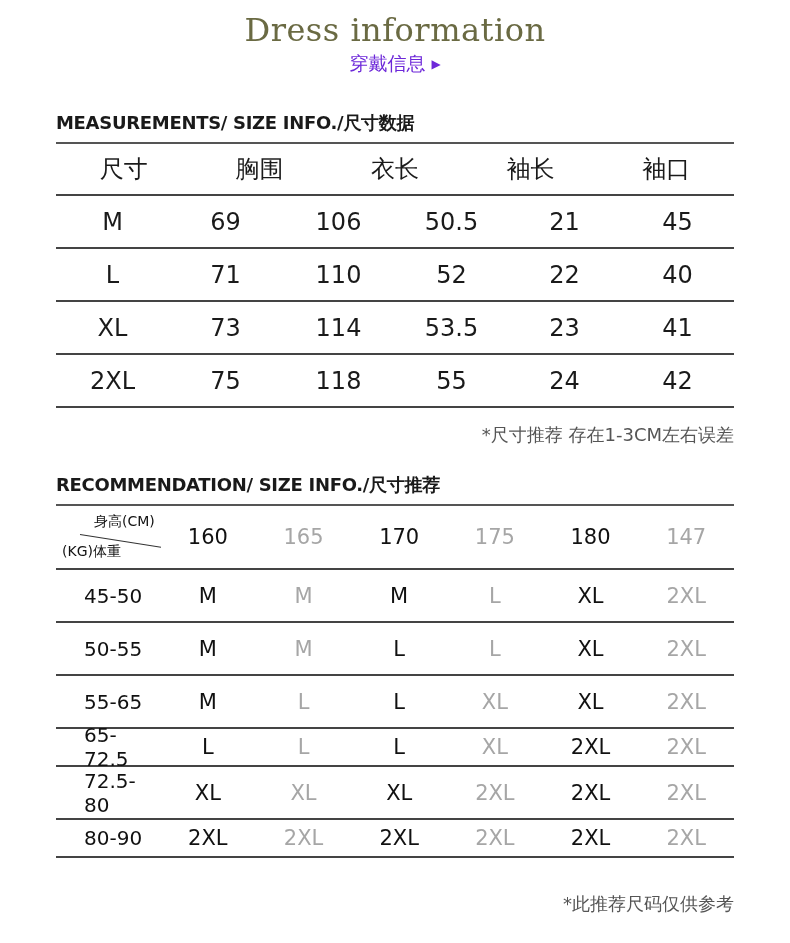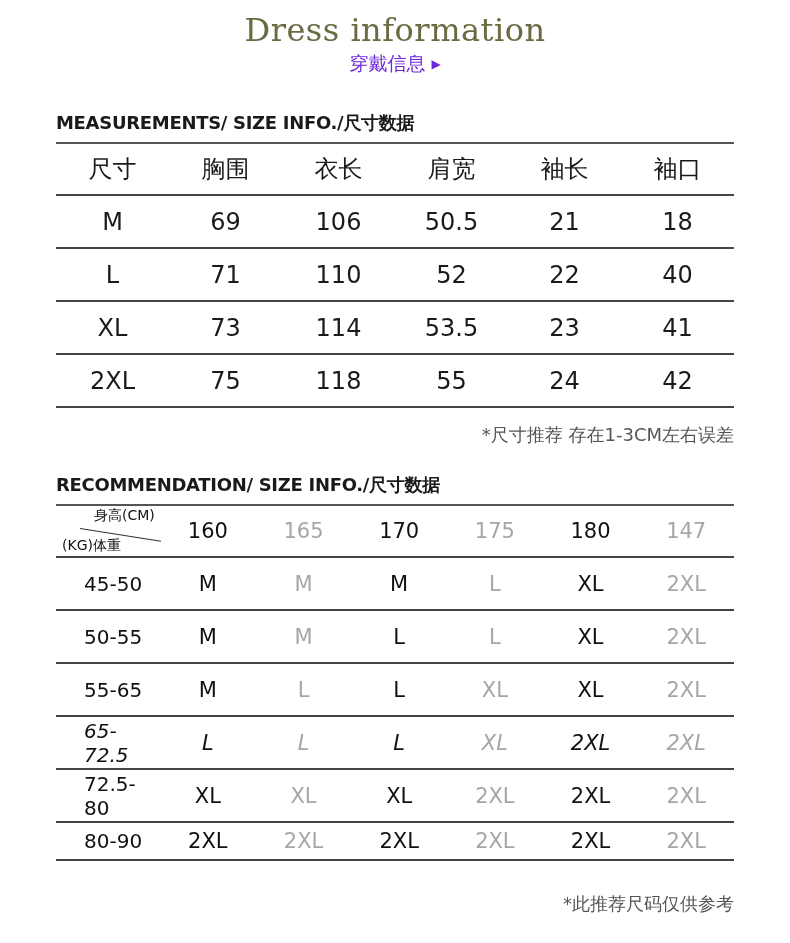--- a/index.html
+++ b/index.html
@@ -42,31 +42,30 @@
 </div>
 
 <div class="section-title" style="top:111px;">MEASUREMENTS/ SIZE INFO./尺寸数据</div>
 <div class="rule" style="top:142px;"></div>
 
 <div class="table" style="top:144px;">
   <div class="row m-head" style="height:52px;">
     <div class="cell">尺寸</div>
     <div class="cell">胸围</div>
     <div class="cell">衣长</div>
-    <div class="cell">肩宽</div>
     <div class="cell">袖长</div>
     <div class="cell">袖口</div>
   </div>
   <div class="row m-row" style="height:53px;">
     <div class="cell">M</div>
     <div class="cell">69</div>
     <div class="cell">106</div>
     <div class="cell">50.5</div>
     <div class="cell">21</div>
-    <div class="cell">18</div>
+    <div class="cell">45</div>
   </div>
   <div class="row m-row" style="height:53px;">
     <div class="cell">L</div>
     <div class="cell">71</div>
     <div class="cell">110</div>
     <div class="cell">52</div>
     <div class="cell">22</div>
     <div class="cell">40</div>
   </div>
   <div class="row m-row" style="height:53px;">
@@ -82,25 +81,25 @@
     <div class="cell">75</div>
     <div class="cell">118</div>
     <div class="cell">55</div>
     <div class="cell">24</div>
     <div class="cell">42</div>
   </div>
 </div>
 
 <div class="note" style="top:423px;">*尺寸推荐 存在1-3CM左右误差</div>
 
-<div class="section-title" style="top:473px;">RECOMMENDATION/ SIZE INFO./尺寸数据</div>
+<div class="section-title" style="top:473px;">RECOMMENDATION/ SIZE INFO./尺寸推荐</div>
 <div class="rule" style="top:504px;"></div>
 
 <div class="table" style="top:506px;">
-  <div class="row r-row r-head" style="height:52px;">
+  <div class="row r-row r-head" style="height:64px;">
     <div class="cell diag">
       <span class="top">身高(CM)</span>
       <span class="slash"></span>
       <span class="bot">(KG)体重</span>
     </div>
     <div class="cell val">160</div>
     <div class="cell val dim">165</div>
     <div class="cell val">170</div>
     <div class="cell val dim">175</div>
     <div class="cell val">180</div>
@@ -127,21 +126,21 @@
   </div>
   <div class="row r-row" style="height:53px;">
     <div class="cell weight">55-65</div>
     <div class="cell val">M</div>
     <div class="cell val dim">L</div>
     <div class="cell val">L</div>
     <div class="cell val dim">XL</div>
     <div class="cell val">XL</div>
     <div class="cell val dim">2XL</div>
   </div>
-  <div class="row r-row" style="height:53px;font-style:italic;">
+  <div class="row r-row" style="height:38px;">
     <div class="cell weight">65-72.5</div>
     <div class="cell val">L</div>
     <div class="cell val dim">L</div>
     <div class="cell val">L</div>
     <div class="cell val dim">XL</div>
     <div class="cell val">2XL</div>
     <div class="cell val dim">2XL</div>
   </div>
   <div class="row r-row" style="height:53px;">
     <div class="cell weight">72.5-80</div>

